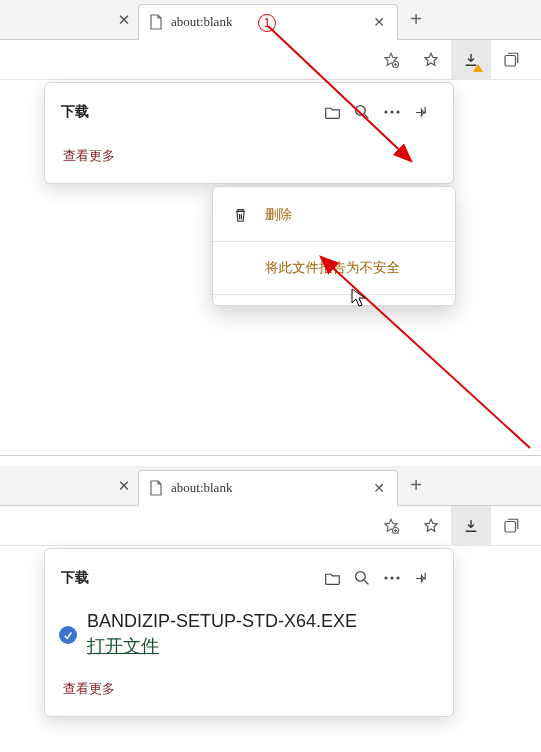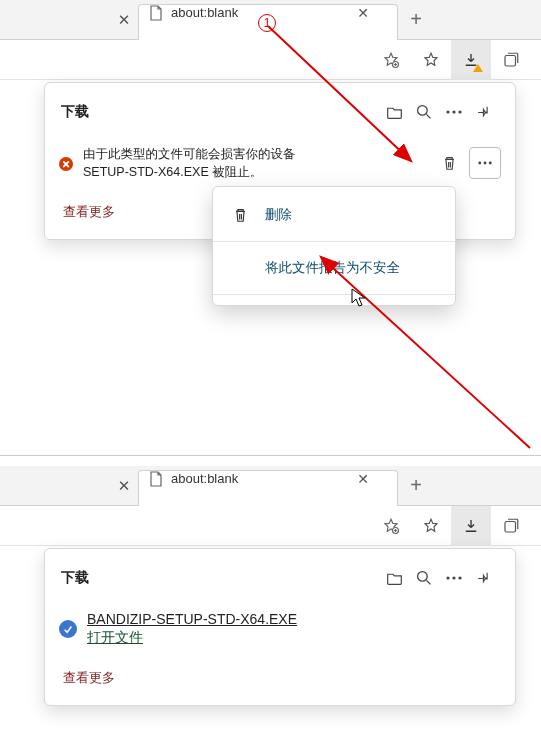--- a/index.html
+++ b/index.html
@@ -3,55 +3,55 @@
 <meta charset="utf-8">
 <style>
   * { margin: 0; padding: 0; box-sizing: border-box; }
   body { font-family: "Segoe UI", "Microsoft YaHei", sans-serif; font-size: 13px; background: #fff; width: 541px; color: #222; }
 
   .section { position: relative; border-bottom: 1px solid #ccc; padding-bottom: 18px; }
   .section2 { border-bottom: none; margin-top: 10px; }
 
   .tabbar { display: flex; align-items: center; height: 40px; background: #f3f3f3; border-bottom: 1px solid #d0d0d0; padding-left: 110px; }
   .tab-close { width: 28px; text-align: center; color: #555; font-size: 15px; cursor: pointer; }
-  .tab { display: flex; align-items: flex-start; background: #fff; border: 1px solid #d0d0d0; border-bottom: none; height: 36px; margin-top: 4px; border-radius: 4px 4px 0 0; padding: 0 24px 0 10px; min-width: 260px; position: relative; }
+  .tab { display: flex; align-items: center; background: #fff; border: 1px solid #d0d0d0; border-bottom: none; height: 36px; margin-top: 4px; border-radius: 4px 4px 0 0; padding: 0 8px 0 10px; min-width: 260px; position: relative; font-family: Liberation Serif, serif; }
   .tab svg { flex: none; }
   .tab-title { margin-left: 8px; color: #333; flex: 1; }
   .tab-x { color: #555; font-size: 14px; padding: 0 4px; margin-left: 6px; }
   .newtab { width: 36px; text-align: center; font-size: 20px; color: #666; }
 
   .toolbar { display: flex; justify-content: flex-end; align-items: center; height: 40px; background: #fff; border-bottom: 1px solid #e4e4e4; padding-right: 4px; }
   .tool-btn { width: 40px; height: 40px; display: flex; align-items: center; justify-content: center; color: #555; }
   .tool-btn.active { background: #e8e8e8; position: relative; }
   .warn-dot { position: absolute; bottom: 8px; right: 8px; width: 0; height: 0; border-left: 5px solid transparent; border-right: 5px solid transparent; border-bottom: 8px solid #f2a100; }
 
-  .dl-panel { position: absolute; top: 82px; left: 44px; width: 472px; background: #fff; border: 1px solid #d8d8d8; border-radius: 6px; box-shadow: 0 6px 18px rgba(0,0,0,0.14); z-index: 5; }
+  .dl-panel { position: absolute; top: 82px; left: 44px; width: 410px; background: #fff; border: 1px solid #d8d8d8; border-radius: 6px; box-shadow: 0 6px 18px rgba(0,0,0,0.14); z-index: 5; }
   .dl-head { display: flex; align-items: center; padding: 14px 16px 8px; }
   .dl-title { font-weight: 600; font-size: 14px; flex: 1; }
   .dl-head .hicon { width: 30px; height: 30px; display: flex; align-items: center; justify-content: center; color: #444; }
 
   .dl-item { display: flex; align-items: center; padding: 10px 14px; gap: 10px; }
   .blocked-icon { width: 14px; height: 14px; border-radius: 50%; background: #d83b01; flex: none; display: flex; align-items: center; justify-content: center; margin-top: 2px; }
   .blocked-icon::after { content: ""; display: block; width: 7px; height: 7px; background: #fff; clip-path: polygon(18% 0, 0 18%, 32% 50%, 0 82%, 18% 100%, 50% 68%, 82% 100%, 100% 82%, 68% 50%, 100% 18%, 82% 0, 50% 32%); }
   .dl-msg { flex: 1; font-size: 12.5px; line-height: 1.45; color: #222; }
   .dl-actions { display: flex; gap: 4px; }
   .dl-actions .ac { width: 32px; height: 32px; display: flex; align-items: center; justify-content: center; color: #444; border-radius: 4px; }
   .dl-actions .ac:last-child { border: 1px solid #bbb; }
 
   .complete-icon { width: 18px; height: 18px; border-radius: 50%; background: #3a76d0; flex: none; display: flex; align-items: center; justify-content: center; }
   .complete-icon svg { display: block; }
-  .dl-file { flex: 1; font-size: 14px; text-decoration: underline; }
+  .dl-file { flex: 1; font-size: 18px; }
   .dl-file .fname { color: #222; }
   .dl-file .flink { color: #14532d; text-decoration: underline; margin-top: 2px; display: inline-block; }
 
   .dl-more { padding: 12px 18px 18px; }
   .dl-more span { color: #7f1d1d; font-size: 13px; }
 
   .ctx-menu { position: absolute; top: 186px; left: 212px; width: 244px; background: #fff; border: 1px solid #d8d8d8; border-radius: 6px; box-shadow: 0 8px 22px rgba(0,0,0,0.18); padding: 6px 0; z-index: 10; }
-  .ctx-item { display: flex; align-items: center; height: 44px; padding: 0 18px; gap: 16px; font-size: 13.5px; color: #0c4a6e; }
+  .ctx-item { display: flex; align-items: center; height: 44px; padding: 0 18px; gap: 16px; font-size: 13.5px; color: #a16207; }
   .ctx-item.hover { background: #eeeeee; }
   .ctx-icon { width: 18px; display: flex; justify-content: center; color: #333; }
   .ctx-sep { height: 1px; background: #e4e4e4; margin: 4px 0; }
 
   .cursor { position: absolute; top: 288px; left: 351px; z-index: 30; }
 
   
   .arrow-svg { position: absolute; left: 0; top: 0; pointer-events: none; z-index: 20; }
   .annot-num { position: absolute; top: 14px; left: 258px; width: 18px; height: 18px; border: 1.5px solid #d00; border-radius: 50%; color: #d00; font-size: 12px; line-height: 16px; text-align: center; z-index: 25; }
 </style>
@@ -120,41 +120,20 @@
             <circle cx="14" cy="2" r="1.6" fill="#444"></circle>
           </svg>
       </div>
       <div class="hicon">
         <svg width="15" height="15" viewBox="0 0 20 20" fill="none" stroke="#444" stroke-width="1.5">
             <path d="M7 2l6 6-2 2 1 4-3-3-5 5 5-5-3-3 4 1 2-2z" transform="rotate(45 10 10)"></path>
           </svg>
       </div>
     </div>
 
-    <div class="dl-item">
-      <div class="blocked-icon"></div>
-      <div class="dl-msg">
-        <span>由于此类型的文件可能会损害你的设备</span><br>
-        <span>SETUP-STD-X64.EXE 被阻止。</span>
-      </div>
-      <div class="dl-actions">
-        <div class="ac">
-          <svg width="15" height="16" viewBox="0 0 16 18" fill="none" stroke="#444" stroke-width="1.3">
-              <path d="M3 5h10M5 5V3h6v2M4 5l1 11h6l1-11M7 8v6M9 8v6"></path>
-            </svg>
-        </div>
-        <div class="ac">
-          <svg width="14" height="4" viewBox="0 0 16 4">
-              <circle cx="2" cy="2" r="1.6" fill="#444"></circle>
-              <circle cx="8" cy="2" r="1.6" fill="#444"></circle>
-              <circle cx="14" cy="2" r="1.6" fill="#444"></circle>
-            </svg>
-        </div>
-      </div>
-    </div>
 
     <div class="dl-more">
       <span>查看更多</span>
     </div>
   </div>
 
   <div class="ctx-menu">
     <div class="ctx-item">
       <span class="ctx-icon">
         <svg width="15" height="16" viewBox="0 0 16 18" fill="none" stroke="#333" stroke-width="1.3">

